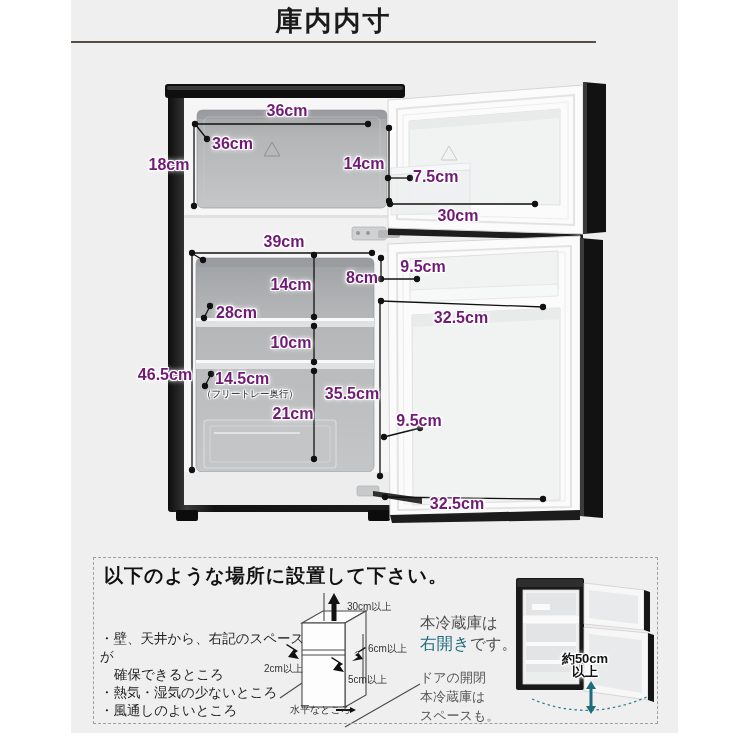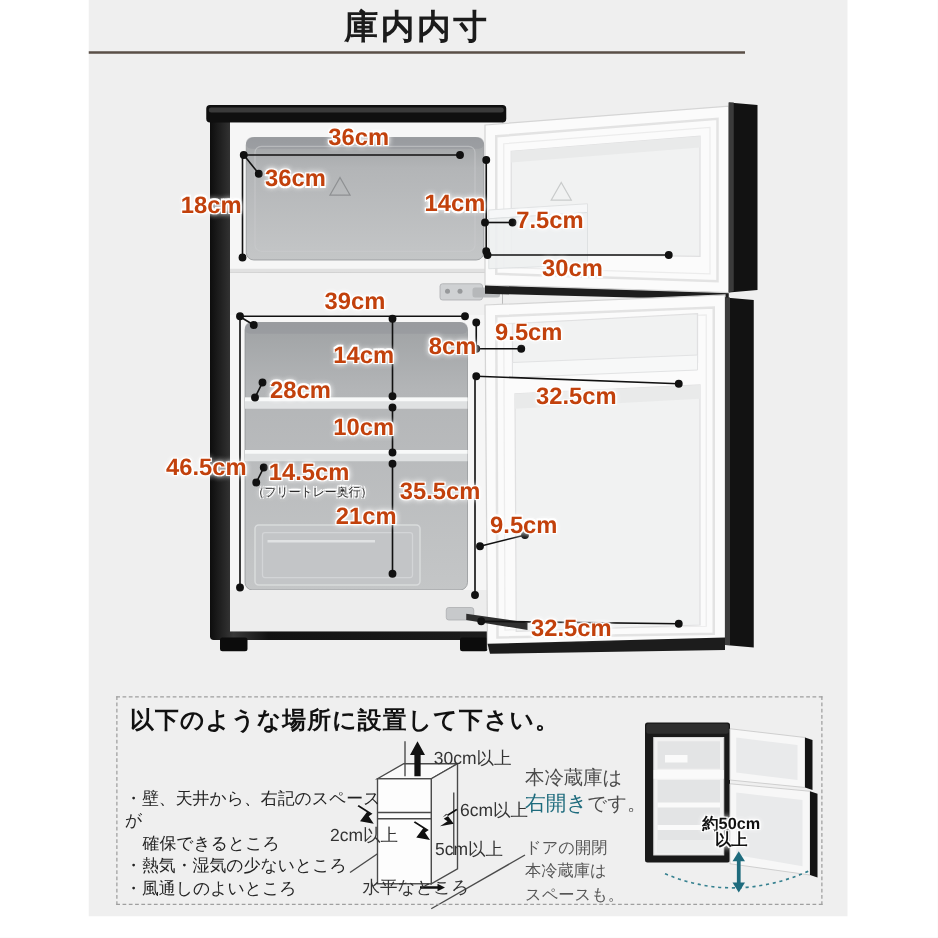--- a/index.html
+++ b/index.html
@@ -5,25 +5,25 @@
   html,body{margin:0;padding:0;background:#ffffff;width:750px;height:750px;overflow:hidden;
     font-family:"Liberation Sans","DejaVu Sans",sans-serif;}
   #canvas{position:relative;width:750px;height:750px;background:#ffffff;}
   #panel{position:absolute;left:71px;top:0;width:607px;height:733px;background:#efefef;}
   #hdr{position:absolute;left:71px;top:0;width:525px;height:41px;border-bottom:2px solid #5a4f47;
     display:flex;align-items:center;justify-content:center;}
   #hdr .t{font-size:27px;font-weight:700;color:#1b1b1b;letter-spacing:2px;}
   svg{position:absolute;left:0;top:0;}
   .halo{text-shadow:-1px -1px 0 #fff,1px -1px 0 #fff,-1px 1px 0 #fff,1px 1px 0 #fff,
     0 0 3px #fff,0 0 5px #fff,0 0 6px #fff;}
-  .m{position:absolute;font-size:19px;font-weight:700;color:#c2410c;white-space:nowrap;}
+  .m{position:absolute;font-size:16px;font-weight:700;color:#701a75;white-space:nowrap;}
   .cc{transform:translate(-50%,-50%);}
   .cl{transform:translate(0,-50%);}
   .m-note{position:absolute;font-size:9.5px;font-weight:400;color:#2a2a2a;white-space:nowrap;}
-  .clr{position:absolute;font-size:14px;color:#333;white-space:nowrap;}
+  .clr{position:absolute;font-size:10px;color:#333;white-space:nowrap;}
   #instbox{position:absolute;left:93px;top:557px;width:565px;height:167px;
     border:1px dashed #9f9f9f;box-sizing:border-box;}
   #inst-title{position:absolute;left:104px;top:563px;font-size:19px;font-weight:700;color:#111;
     letter-spacing:1px;white-space:nowrap;}
   #inst-notes{position:absolute;left:100px;top:606px;width:215px;font-size:13.5px;color:#222;
     line-height:18px;margin-top:24px;}
   #inst-notes .indent{padding-left:14px;}
   #door-note{position:absolute;left:420px;top:612px;}
   #door-note .l1{font-size:15.5px;line-height:21px;color:#4a4a4a;}
   #door-note .hl{color:#1e6b7d;font-weight:400;font-size:16.5px;}

